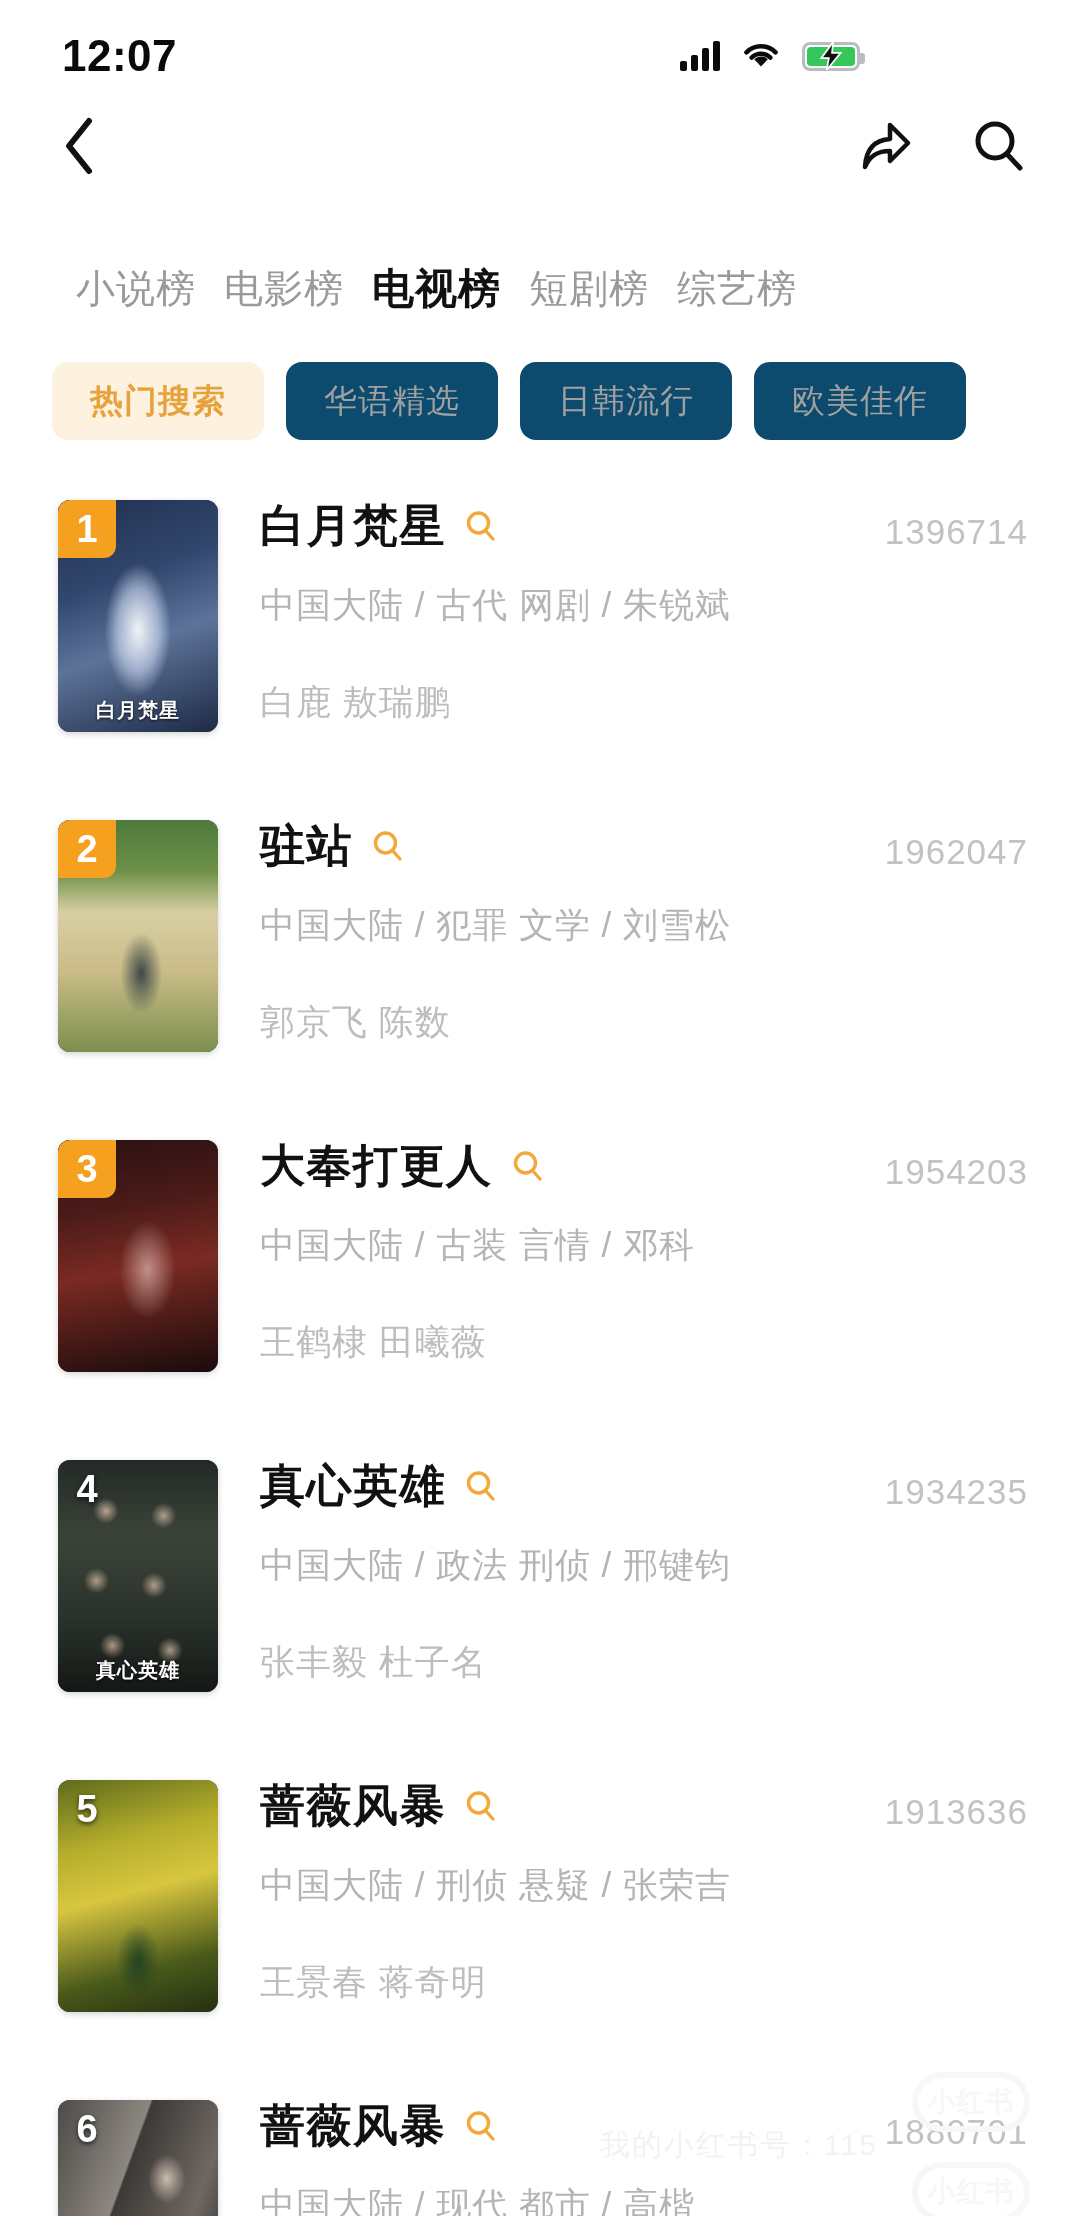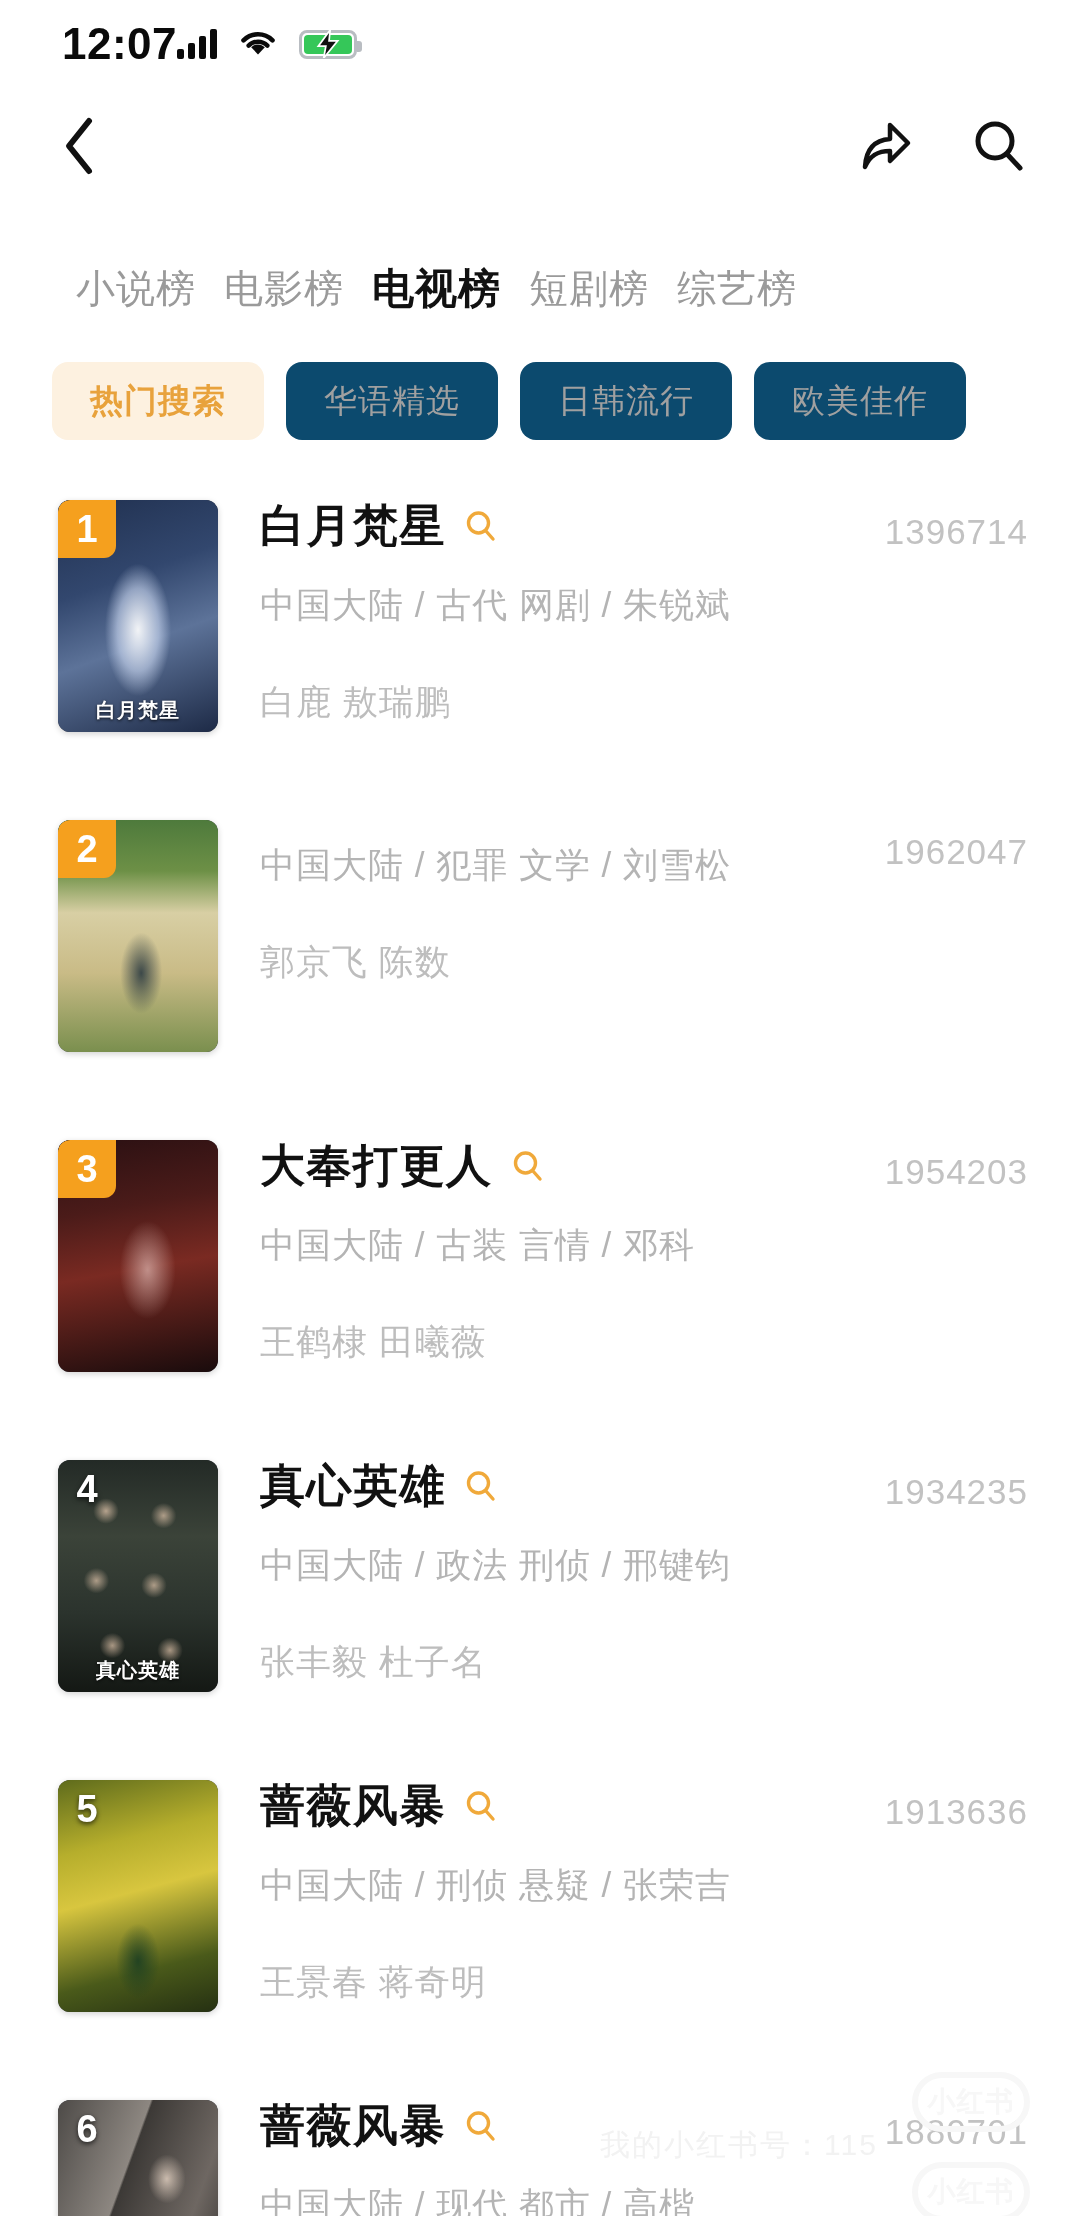--- a/index.html
+++ b/index.html
@@ -6,22 +6,22 @@
   html, body {
     width:1080px; height:2216px;
     background:#ffffff;
     font-family:"Liberation Sans","DejaVu Sans",sans-serif;
     overflow:hidden;
   }
   #app { position:relative; width:1080px; height:2216px; background:#fff; overflow:hidden; }
 
   
   .statusbar {
-    position:absolute; top:0; left:0; width:916px; height:88px;
-    display:flex; align-items:center; justify-content:flex-start;
+    position:absolute; top:12px; left:0; width:916px; height:88px;
+    display:flex; align-items:center; justify-content:space-between;
     padding:0 56px 0 62px;
   }
   .status-time { font-size:44px; font-weight:700; color:#0a0a0a; letter-spacing:0.5px; }
   .status-icons { display:flex; align-items:center; gap:22px; }
   .bars { display:flex; align-items:flex-end; gap:4px; height:30px; }
   .bars i { display:block; width:7px; background:#0a0a0a; border-radius:2px; }
   .bars i:nth-child(1){ height:10px; }
   .bars i:nth-child(2){ height:16px; }
   .bars i:nth-child(3){ height:23px; }
   .bars i:nth-child(4){ height:30px; }
@@ -206,20 +206,27 @@
       <div class="count">1396714</div>
     </div>
 
     <div class="row">
       <div class="poster">
         <div class="art" style="background:linear-gradient(180deg,#4e7a3c 0%,#6d9046 22%,#d8cfa4 40%,#c9bb86 66%,#7a8f4e 100%);"></div>
         <div class="art" style="background:radial-gradient(ellipse 30px 58px at 52% 66%,rgba(35,52,62,.85) 0%,rgba(35,52,62,0) 70%);"></div>
         <div class="rank top">2</div>
       </div>
       <div class="info">
+        <div class="title-line">
+          <span class="title">驻站</span>
+          <svg width="34" height="34" viewBox="0 0 34 34">
+            <circle cx="14.5" cy="14" r="10" stroke="#f0a93a" stroke-width="3.4" fill="none"></circle>
+            <line x1="21.5" y1="21.5" x2="29" y2="30" stroke="#f0a93a" stroke-width="3.4" stroke-linecap="round"></line>
+          </svg>
+        </div>
         <div class="meta">中国大陆 / 犯罪 文学 / 刘雪松</div>
         <div class="cast">郭京飞 陈数</div>
       </div>
       <div class="count">1962047</div>
     </div>
 
     <div class="row">
       <div class="poster">
         <div class="art" style="background:linear-gradient(170deg,#2a1012 0%,#4b1b19 30%,#7a2a22 55%,#190b0c 100%);"></div>
         <div class="art" style="background:radial-gradient(ellipse 40px 70px at 56% 56%,rgba(240,210,205,.6) 0%,rgba(240,210,205,0) 70%);"></div>

